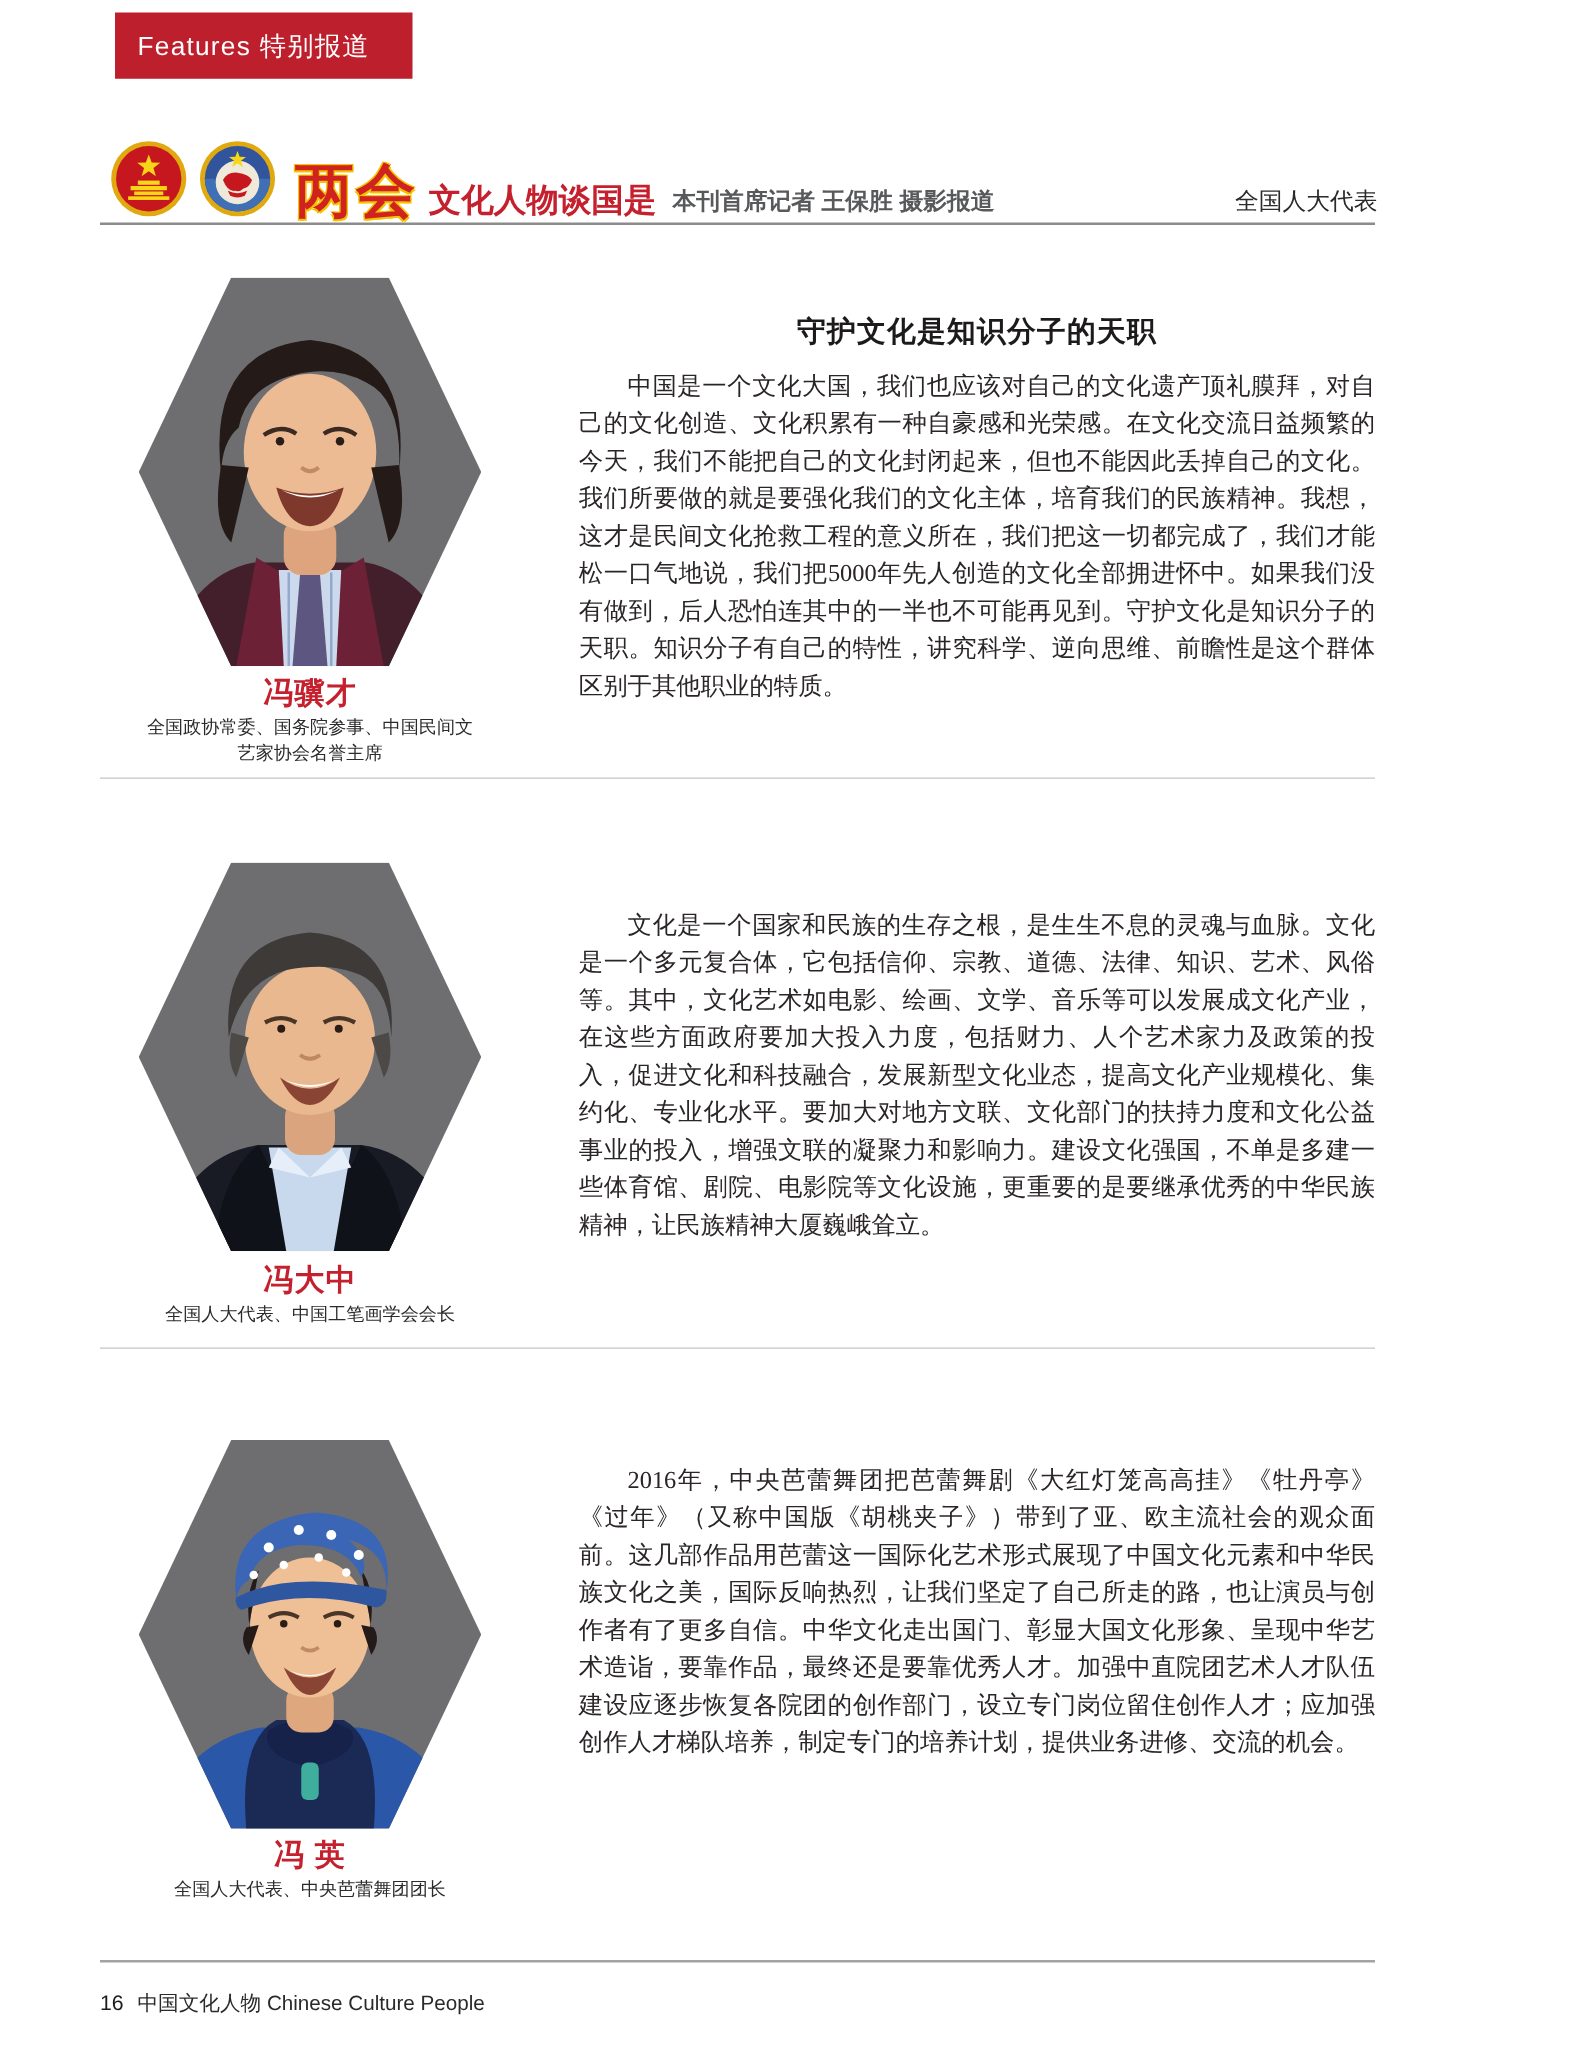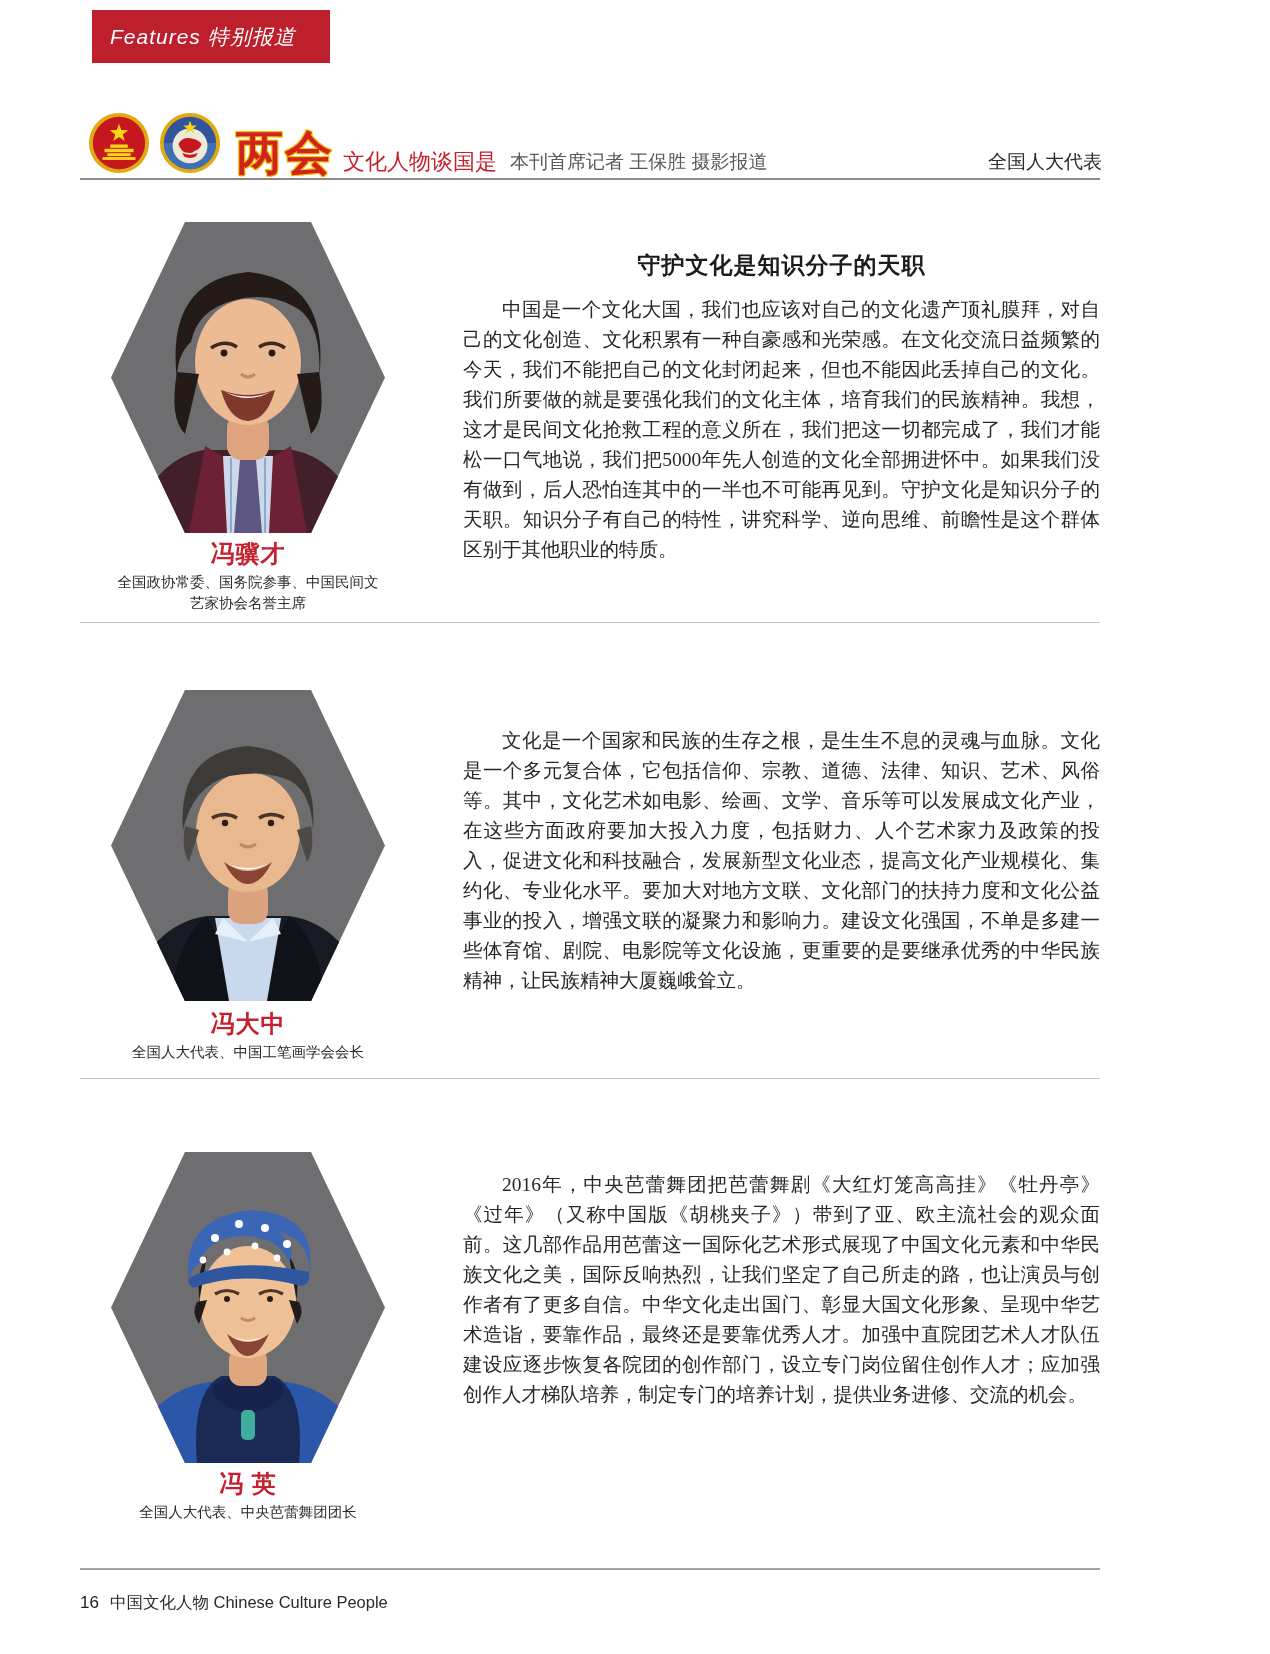--- a/index.html
+++ b/index.html
@@ -9,31 +9,31 @@
     --boxred:#bd1f2d;
     --hexgray:#6e6e70;
   }
   html,body{margin:0;padding:0;background:#ffffff;}
   .page{position:relative;width:1270px;height:1654px;background:#fff;overflow:hidden;
         font-family:var(--sans);color:#231f20;}
 
   
   .header-tag{position:absolute;left:92px;top:10px;width:238px;height:53px;background:var(--boxred);
       color:#fff;font-size:21px;letter-spacing:1px;display:flex;align-items:center;padding-left:18px;
-      box-sizing:border-box;font-weight:400;font-style:italic;}
+      box-sizing:border-box;font-weight:400;}
 
   
   .masthead{position:absolute;left:88px;top:98px;width:1014px;height:78px;display:flex;
       align-items:flex-end;gap:9px;}
   .emblem{flex:0 0 auto;width:62px;height:62px;margin-bottom:2px;}
   .brand{font-size:47px;font-weight:bold;color:#d0231f;line-height:0.95;letter-spacing:2px;
       text-shadow:1px 1px 0 #f3c200,-1px 1px 0 #f3c200,1px -1px 0 #f3c200,-1px -1px 0 #f3c200;
       margin-left:6px;}
-  .m-title{font-size:22px;font-weight:normal;color:#c5202e;line-height:1;padding-bottom:3px;}
-  .byline{font-size:19px;color:#58595b;line-height:1;padding-bottom:5px;margin-left:4px;}
+  .m-title{font-size:26px;font-weight:bold;color:#c5202e;line-height:1;padding-bottom:3px;}
+  .byline{font-size:19px;color:#58595b;line-height:1;padding-bottom:5px;margin-left:4px;font-weight:bold;}
   .sort-note{margin-left:auto;font-size:19px;color:#2b2b2b;line-height:1;padding-bottom:5px;}
   .masthead-rule{position:absolute;left:80px;top:178px;width:1020px;height:2px;background:#8b8b8b;}
 
   
   .divider{position:absolute;left:80px;width:1020px;height:1px;background:#c5c5c5;}
   .d1{top:622px;} .d2{top:1078px;}
   .footer-rule{position:absolute;left:80px;top:1568px;width:1020px;height:2px;background:#a3a3a3;}
   .footer{position:absolute;left:80px;top:1592px;display:flex;gap:11px;align-items:baseline;}
   .footer .pagenum{font-size:17px;font-weight:normal;color:#1c1c1c;}
   .footer .journal{font-size:16.5px;color:#2a2a2a;}

